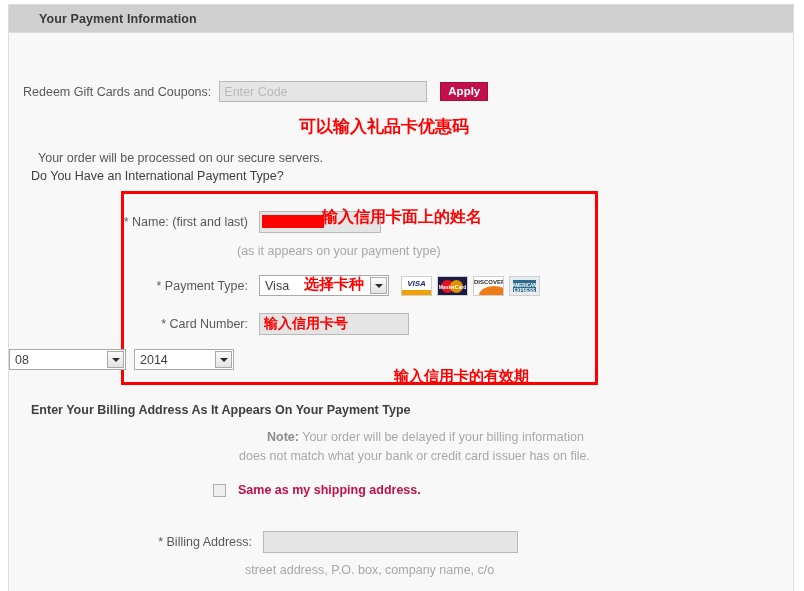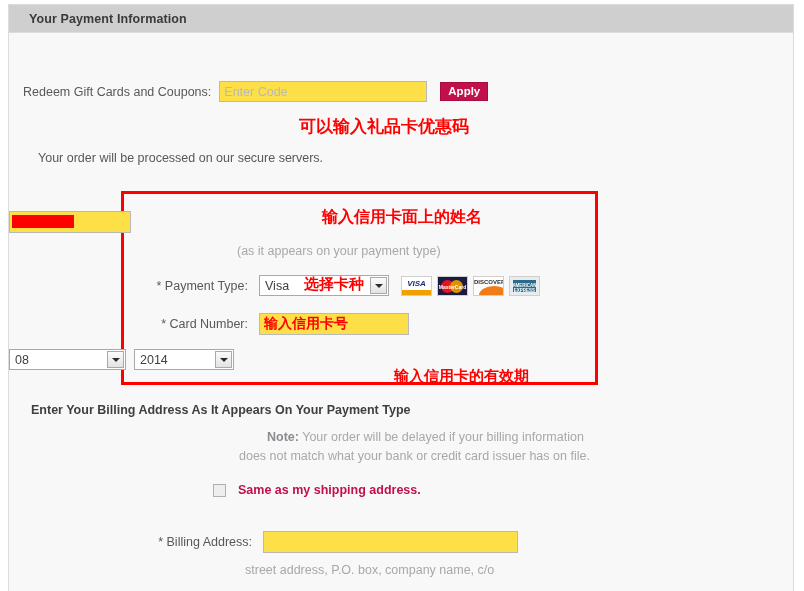--- a/index.html
+++ b/index.html
@@ -27,21 +27,21 @@
     border: 1px solid #dcdcdc;
     border-bottom: none;
     background: #f8f8f8;
   }
   .panel-header {
     height: 28px;
     background: #cfcfcf;
     border-bottom: 1px solid #dcdcdc;
     display: flex;
     align-items: center;
-    padding-left: 20px;
+    padding-left: 30px;
   }
   .panel-header-title {
     font-size: 12.5px;
     font-weight: bold;
     color: #3a3a3a;
     letter-spacing: 0.1px;
   }
   .panel-body {
     position: relative;
     background: #f8f8f8;
@@ -71,21 +71,21 @@
     align-items: center;
   }
   .redeem-label {
     font-size: 12.5px;
     color: #58585a;
     margin-right: 8px;
   }
   .text-input {
     height: 21px;
     border: 1px solid #b9b9b9;
-    background: #fde047;
+    background: #e5e5e5;
     font-size: 12.5px;
     color: #3f3f41;
     padding: 8px 4px;
     font-family: "Liberation Sans", sans-serif;
     outline: none;
   }
   .text-input::placeholder { color: #b9b9b9; }
   #redeem-code { width: 208px; }
   .apply-btn {
     margin-left: 13px;
@@ -364,24 +364,26 @@
 
       <div class="redeem-row">
         <span class="redeem-label">Redeem Gift Cards and Coupons:</span>
         <input class="text-input" id="redeem-code" type="text" placeholder="Enter Code" style="">
         <button class="apply-btn">Apply</button>
       </div>
 
       <div class="anno" id="anno-redeem">可以输入礼品卡优惠码</div>
 
       <div class="lbl" id="secure-line">Your order will be processed on our secure servers.</div>
+      <div class="lbl-dark" id="intl-line">Do You Have an International Payment Type?</div>
 
       <div class="red-box"></div>
 
       <div class="form-row" id="row-name">
+        <span class="form-label">* Name: (first and last)</span>
         <div style="position:relative;">
           <input class="text-input" id="name-input" type="text" style="">
           <span class="redact"></span>
         </div>
       </div>
       <div class="anno" id="anno-name">输入信用卡面上的姓名</div>
       <div class="note-grey" id="name-sub">(as it appears on your payment type)</div>
 
       <div class="form-row" id="row-paytype">
         <span class="form-label">* Payment Type:</span>

